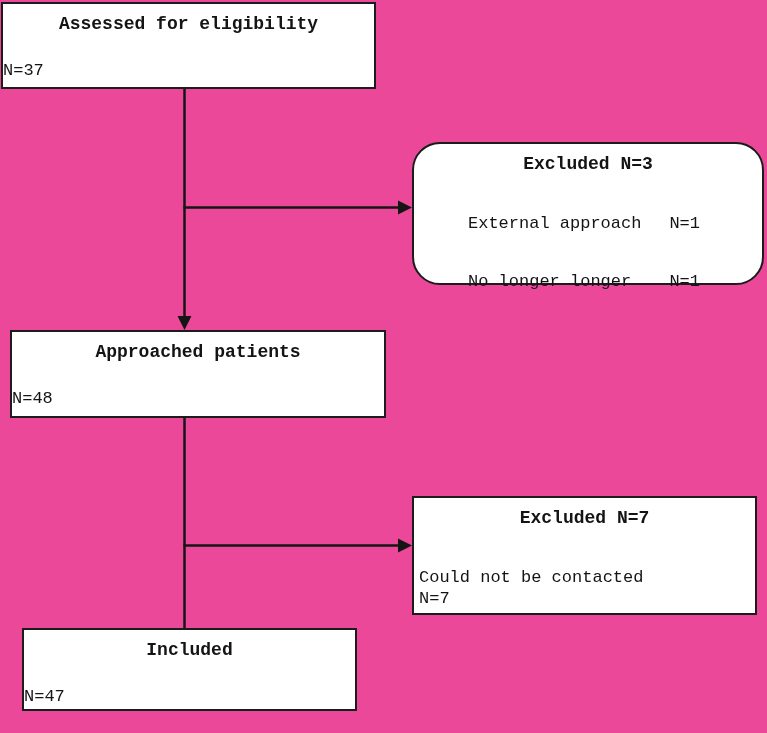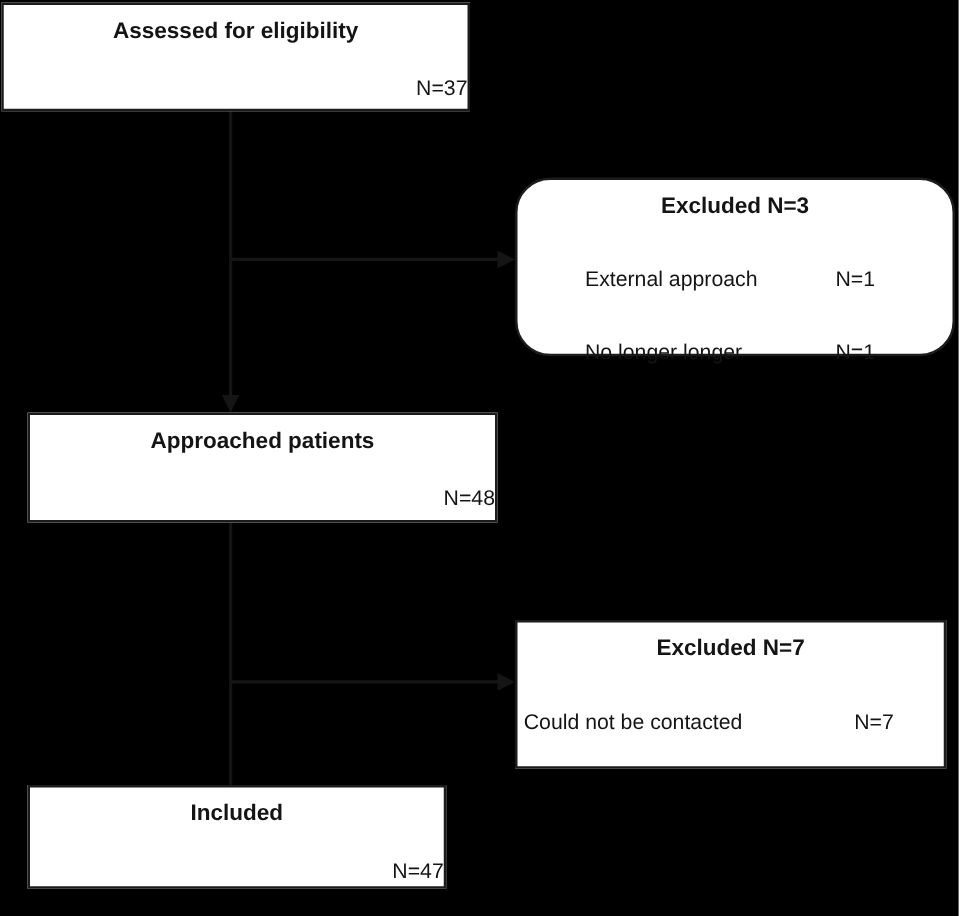--- a/index.html
+++ b/index.html
@@ -1,21 +1,21 @@
 <!DOCTYPE html>
 <html><head>
 <meta charset="utf-8">
 <style>
   html, body { margin: 0; padding: 0; background: #ffffff; }
   .canvas {
     position: relative;
     width: 767px;
     height: 733px;
-    background: #000000;
-    font-family: Liberation Sans, sans-serif;
+    background: #ec4899;
+    font-family: Liberation Mono, monospace;
     color: #141414;
     overflow: hidden;
   }
   .connectors {
     position: absolute;
     left: 0; top: 0;
     width: 767px; height: 733px;
     pointer-events: none;
   }
   .box {
@@ -29,36 +29,36 @@
     font-weight: bold;
     font-size: 18px;
     line-height: 1.25;
     padding-top: 9px;
     text-align: center;
   }
   .box-value {
     font-size: 17px;
     line-height: 1.25;
     margin-top: 24px;
-    text-align: right;
+    text-align: left;
   }
   .ex-row {
     display: flex;
     justify-content: space-between;
     font-size: 17px;
     line-height: 1.25;
     margin-top: 37px;
   }
   .box-excluded1 .ex-row { padding-left: 54px; padding-right: 62px; }
-  .box-excluded2 .ex-row { padding-left: 5px;  padding-right: 40px; }
+  .box-excluded2 .ex-row { padding-left: 5px;  padding-right: 72px; flex-direction: column; }
 
   
   .box-assessed  { left: 1px;   top: 2px;   width: 375px; height: 87px;  }
   .box-excluded1 { left: 412px; top: 142px; width: 352px; height: 143px; border-radius: 28px; }
-  .box-approached{ left: 10px;  top: 330px; width: 376px; height: 88px; margin-left: 12px;  }
+  .box-approached{ left: 10px;  top: 330px; width: 376px; height: 88px;  }
   .box-excluded2 { left: 412px; top: 496px; width: 345px; height: 119px; }
   .box-included  { left: 22px;  top: 628px; width: 335px; height: 83px;  }
 </style>
 </head>
 <body>
 
 <div class="canvas">
 
   <svg class="connectors" viewBox="0 0 767 733" xmlns="http://www.w3.org/2000/svg">
 

